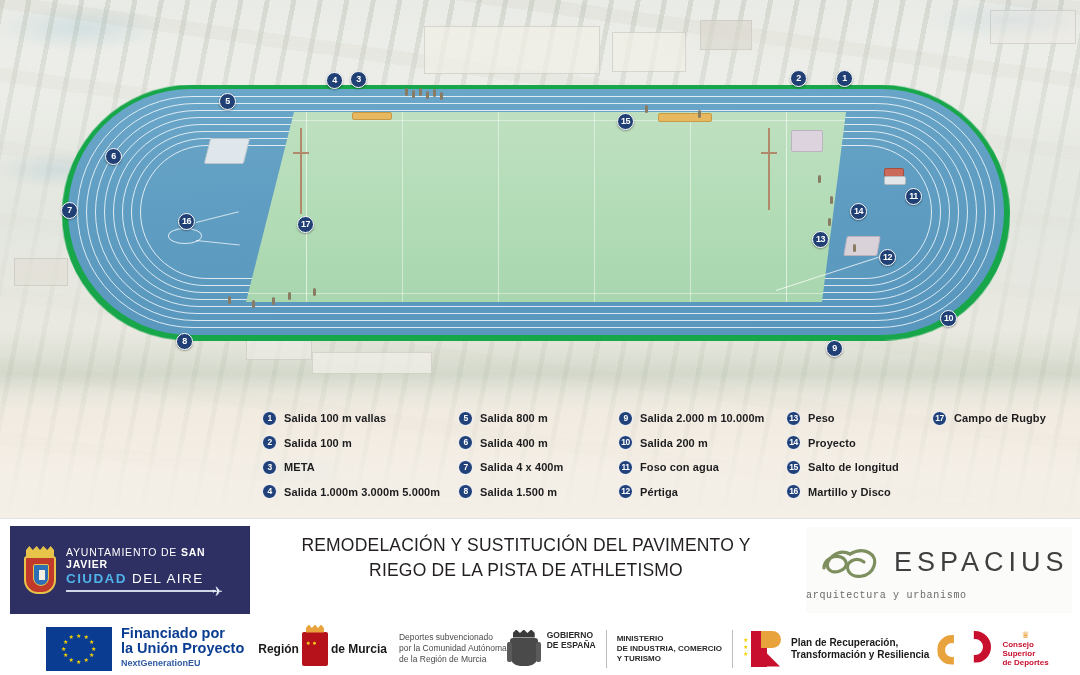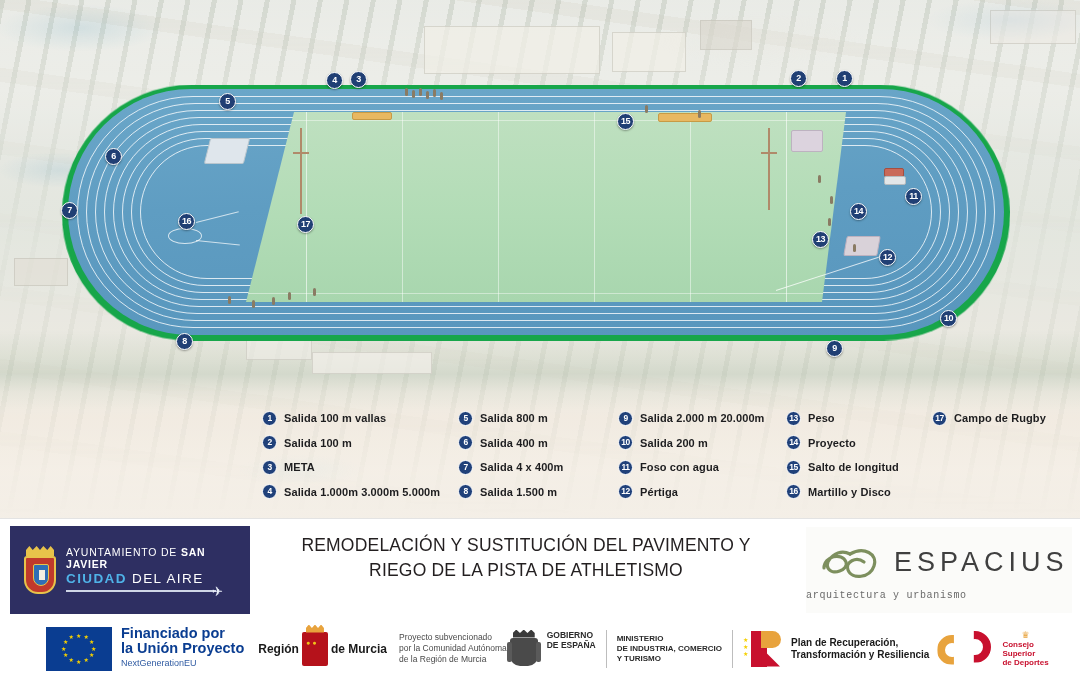--- a/index.html
+++ b/index.html
@@ -192,21 +192,21 @@
   }
   .eu-flag {
     width: 66px; height: 44px; background: #0a3d91; position: relative;
     margin-left: 46px; flex: 0 0 auto;
   }
   .eu-star {
     position: absolute; color: #f5d000; font-size: 6px; line-height: 6px;
   }
   .eu-text { margin-left: 9px; line-height: 15px; flex: 0 0 auto; }
   .eu-t1 { font-size: 14.5px; font-weight: 700; color: #0a3d91; }
-  .eu-t2 { font-size: 9px; font-weight: 400; color: #0a3d91; opacity: .85; }
+  .eu-t2 { font-size: 9px; font-weight: 700; color: #0a3d91; opacity: .85; }
 
   .murcia { display: flex; align-items: center; gap: 3px; margin-left: 14px; flex: 0 0 auto; }
   .murcia-w { font-size: 12px; font-weight: 700; color: #1a1a1a; }
   .murcia-mark {
     width: 26px; height: 34px; background: #b5121b; position: relative; border-radius: 2px;
   }
   .murcia-crown {
     position: absolute; left: 4px; top: -7px; width: 18px; height: 8px; background: #e8a33d;
     clip-path: polygon(0 100%,0 45%,16% 0,33% 45%,50% 0,67% 45%,84% 0,100% 45%,100% 100%);
   }
@@ -396,21 +396,21 @@
           <span class="leg-txt">Salida 4 x 400m</span>
         </div>
         <div class="leg-item">
           <span class="leg-num">8</span>
           <span class="leg-txt">Salida 1.500 m</span>
         </div>
       </div>
       <div class="legend-col">
         <div class="leg-item">
           <span class="leg-num">9</span>
-          <span class="leg-txt">Salida 2.000 m 20.000m</span>
+          <span class="leg-txt">Salida 2.000 m 10.000m</span>
         </div>
         <div class="leg-item">
           <span class="leg-num">10</span>
           <span class="leg-txt">Salida 200 m</span>
         </div>
         <div class="leg-item">
           <span class="leg-num">11</span>
           <span class="leg-txt">Foso con agua</span>
         </div>
         <div class="leg-item">
@@ -511,21 +511,21 @@
     <div class="murcia">
       <span class="murcia-w">Región</span>
       <span class="murcia-mark">
         <span class="murcia-crown"></span>
         <span class="murcia-dots">●●</span>
       </span>
       <span class="murcia-w">de Murcia</span>
     </div>
 
     <div class="subv">
-      <div>Proyecto subvencionado</div>
+      <div>Deportes subvencionado</div>
       <div>por la Comunidad Autónoma</div>
       <div>de la Región de Murcia</div>
     </div>
 
     <div class="gob">
       <span class="gob-crest">
         <span class="cr"></span>
           <span class="bd"></span>
         <span class="pil"></span>
           <span class="pil pil2"></span>

